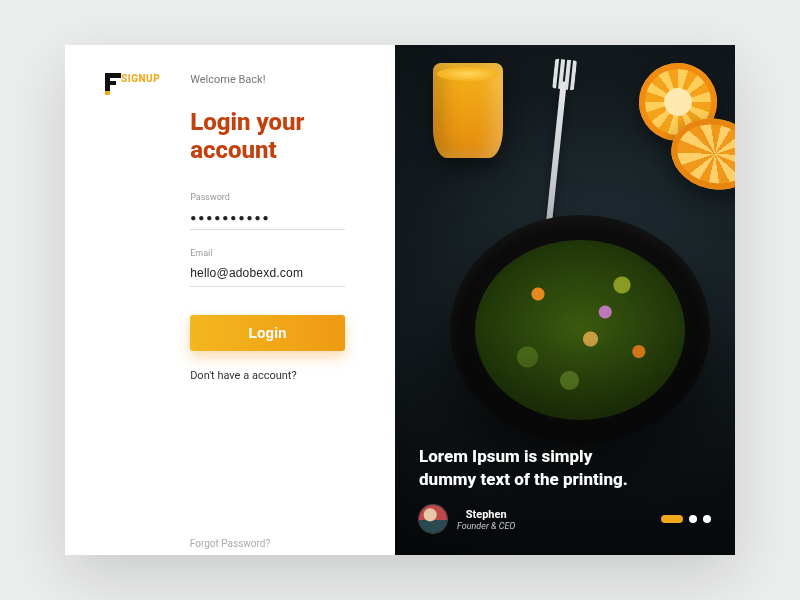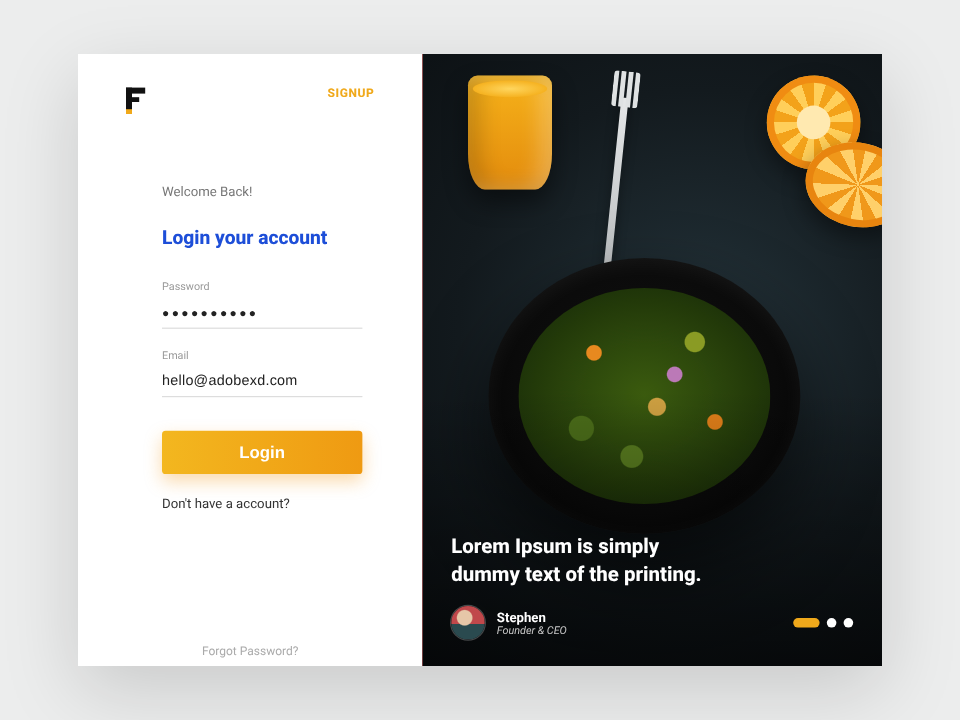--- a/index.html
+++ b/index.html
@@ -13,25 +13,25 @@
   }
   .card {
     width: 670px;
     height: 510px;
     background: #fff;
     box-shadow: 0 20px 60px rgba(0,0,0,0.15);
     display: flex;
     overflow: hidden;
   }
   .left {
-    width: 287px;
+    width: 330px;
     height: 100%;
     padding: 28px 40px 20px 40px;
     display: flex;
-    flex-direction: column;
+    flex-direction: row;
     position: relative;
   }
   .top-row {
     display: flex;
     justify-content: space-between;
     align-items: flex-start;
     margin-bottom: 60px;
   }
   .logo {
     width: 16px;
@@ -52,23 +52,23 @@
   .form-area {
     padding-left: 30px;
     padding-right: 10px;
   }
   .welcome {
     font-size: 11px;
     color: #777;
     margin-bottom: 22px;
   }
   .heading {
-    font-size: 16px;
+    font-size: 24px;
     font-weight: 800;
-    color: #1d4ed8;
+    color: #c2410c;
     margin-bottom: 28px;
   }
   .field {
     margin-bottom: 18px;
   }
   .field-label {
     font-size: 9px;
     color: #9a9a9a;
     margin-bottom: 4px;
     display:block;
@@ -204,21 +204,21 @@
   }
   .author {
     display:flex; align-items:center; gap:10px;
   }
   .avatar {
     width:28px; height:28px; border-radius:50%;
     background: radial-gradient(circle at 40% 35%, #e6c7a8 0 6px, transparent 7px),
                 linear-gradient(180deg,#c0484b 55%, #2a4a4f 55%);
     box-shadow: 0 0 0 1px rgba(255,255,255,0.25);
   }
-  .author-text .name { font-size:11px; font-weight:700; }
+  .author-text .name { font-size:11px; font-weight:700;text-align:center; }
   .author-text .role { font-size:9px; color:#c8c8c8;font-style:italic; }
   .dots {
     display:flex; align-items:center; gap:6px;
   }
   .dot {
     width:8px; height:8px; border-radius:50%; background:#fff; cursor:pointer;
   }
   .dot.active {
     width:22px; border-radius:5px; background:#f0a91b;
   }

